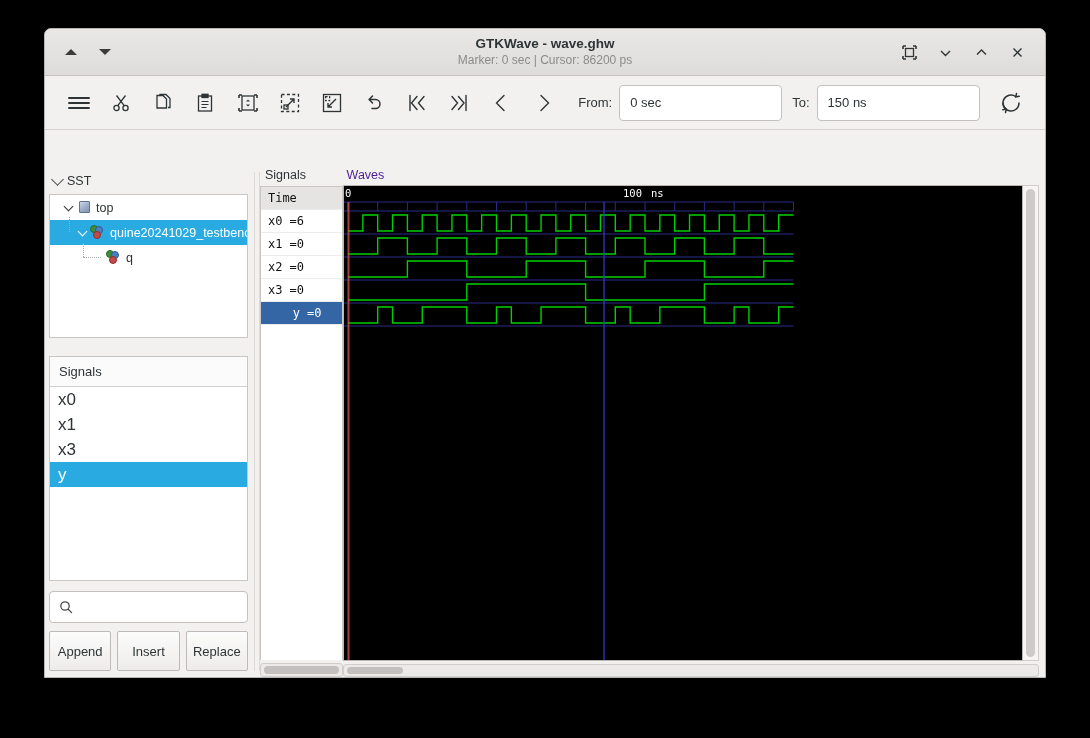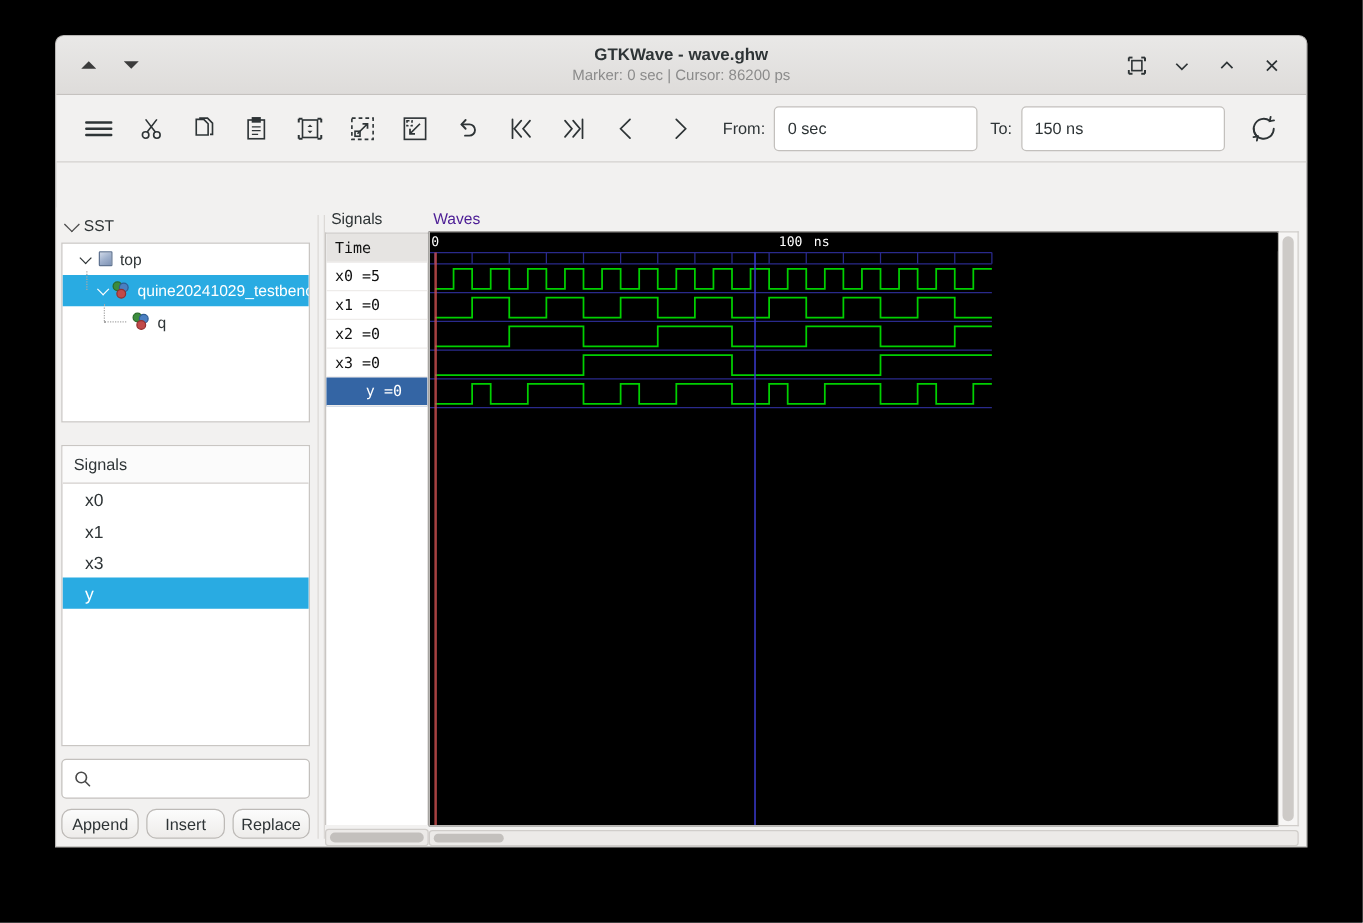--- a/index.html
+++ b/index.html
@@ -97,34 +97,34 @@
   .dash { position: absolute; border-left: 1px dotted #a9a9a9; }
   .dashh { position: absolute; border-top: 1px dotted #a9a9a9; }
 
   .siglist {
     flex: 1 1 auto; background: #fff; border: 1px solid #c9c6c3;
     margin-top: 18px; display: flex; flex-direction: column; overflow: hidden;
   }
   .sl-head { height: 30px; border-bottom: 1px solid #d3d0cd; display: flex; align-items: center; padding-left: 9px;
              font-size: 13px; color: #2e3436; background: #fbfbfb; }
   .sl-rows { flex: 1 1 auto; }
-  .sl-row { height: 25px; display: flex; align-items: center; padding-left: 18px; font-size: 14px; color: #2e3436; }
+  .sl-row { height: 25px; display: flex; align-items: center; padding-left: 8px; font-size: 17px; color: #2e3436; }
   .sl-row.sel { background: #29ABE2; color: #fff; }
 
   .searchbar {
     height: 32px; margin-top: 10px; background: #fff;
     border: 1px solid #c3c0bd; border-radius: 4px;
     display: flex; align-items: center; padding: 0 9px;
   }
   .searchbar svg { display: block; }
   .btnrow { display: flex; gap: 6px; margin-top: 8px; }
   .btn {
-    flex: 1 1 0; height: 24px;
+    flex: 1 1 0; height: 40px;
     background: linear-gradient(to bottom,#fcfcfc,#eeecea);
-    border: 1px solid #bdbab7; border-radius: 8px;
+    border: 1px solid #bdbab7; border-radius: 2px;
     display: flex; align-items: center; justify-content: center;
     font-size: 13px; color: #2e3436;
   }
 
   
   .vsep { width: 6px; background: #f2f1f0; border-left: 1px solid #dcd9d6; border-right: 1px solid #dcd9d6; margin: 6px 0; }
 
   
   .namecol { width: 84px; display: flex; flex-direction: column; padding-top: 2px; }
   .nc-title { height: 18px; font-size: 12.5px; color: #2e3436; padding-left: 5px; }
@@ -350,21 +350,21 @@
         <div class="btn">Replace</div>
       </div>
     </div>
 
     <div class="vsep"></div>
 
     <div class="namecol">
       <div class="nc-title">Signals</div>
       <div class="nc-box">
         <div class="nc-row time">Time</div>
-        <div class="nc-row">x0 =5</div>
+        <div class="nc-row">x0 =6</div>
         <div class="nc-row">x1 =0</div>
         <div class="nc-row">x2 =0</div>
         <div class="nc-row">x3 =0</div>
         <div class="nc-row sel">y =0</div>
       </div>
       <div class="nc-bottom">
           <div class="th"></div>
         </div>
     </div>
 

